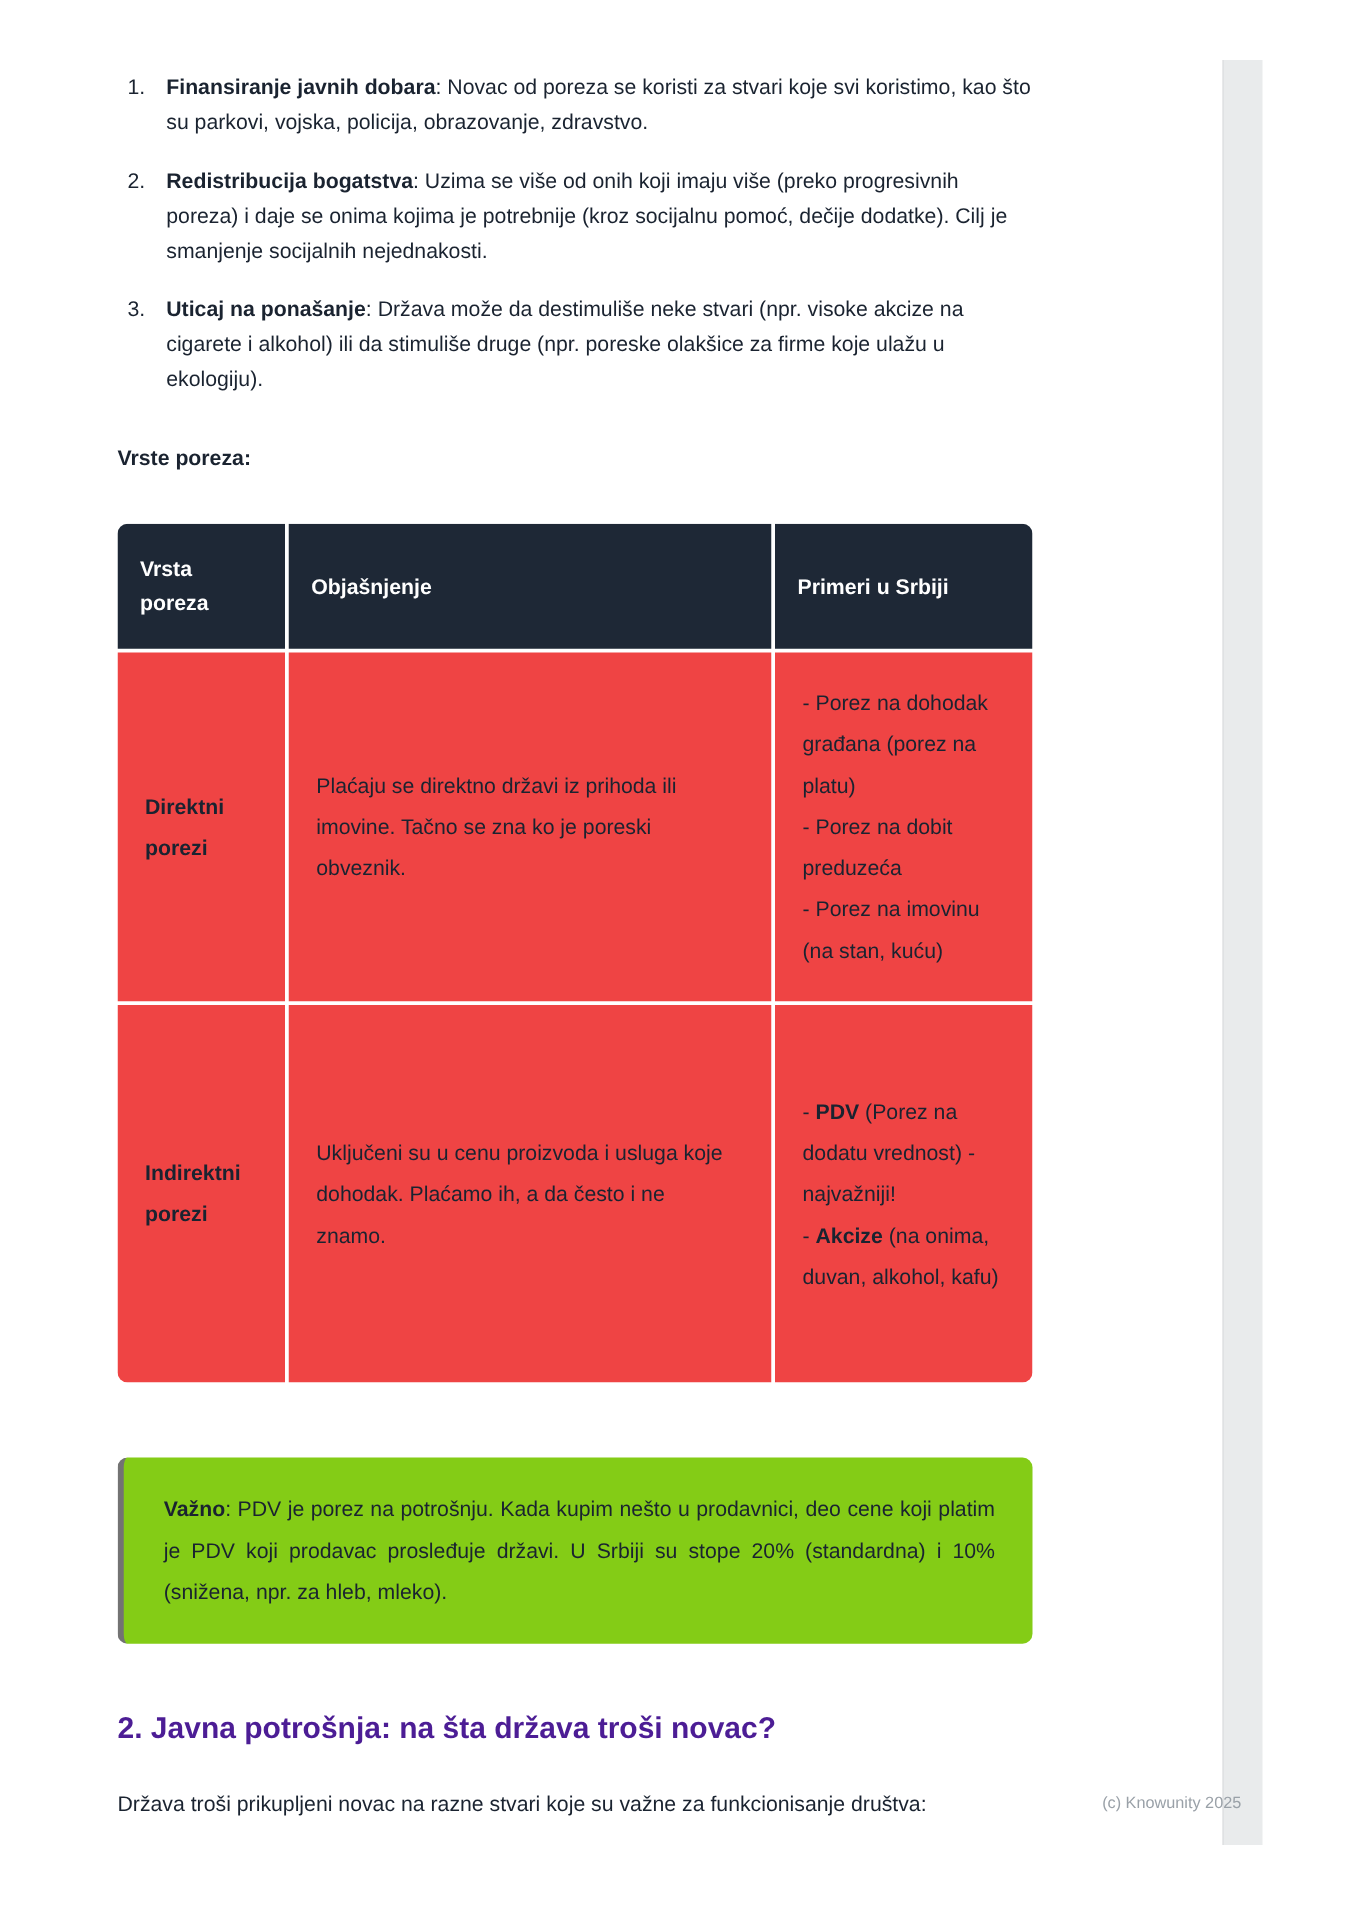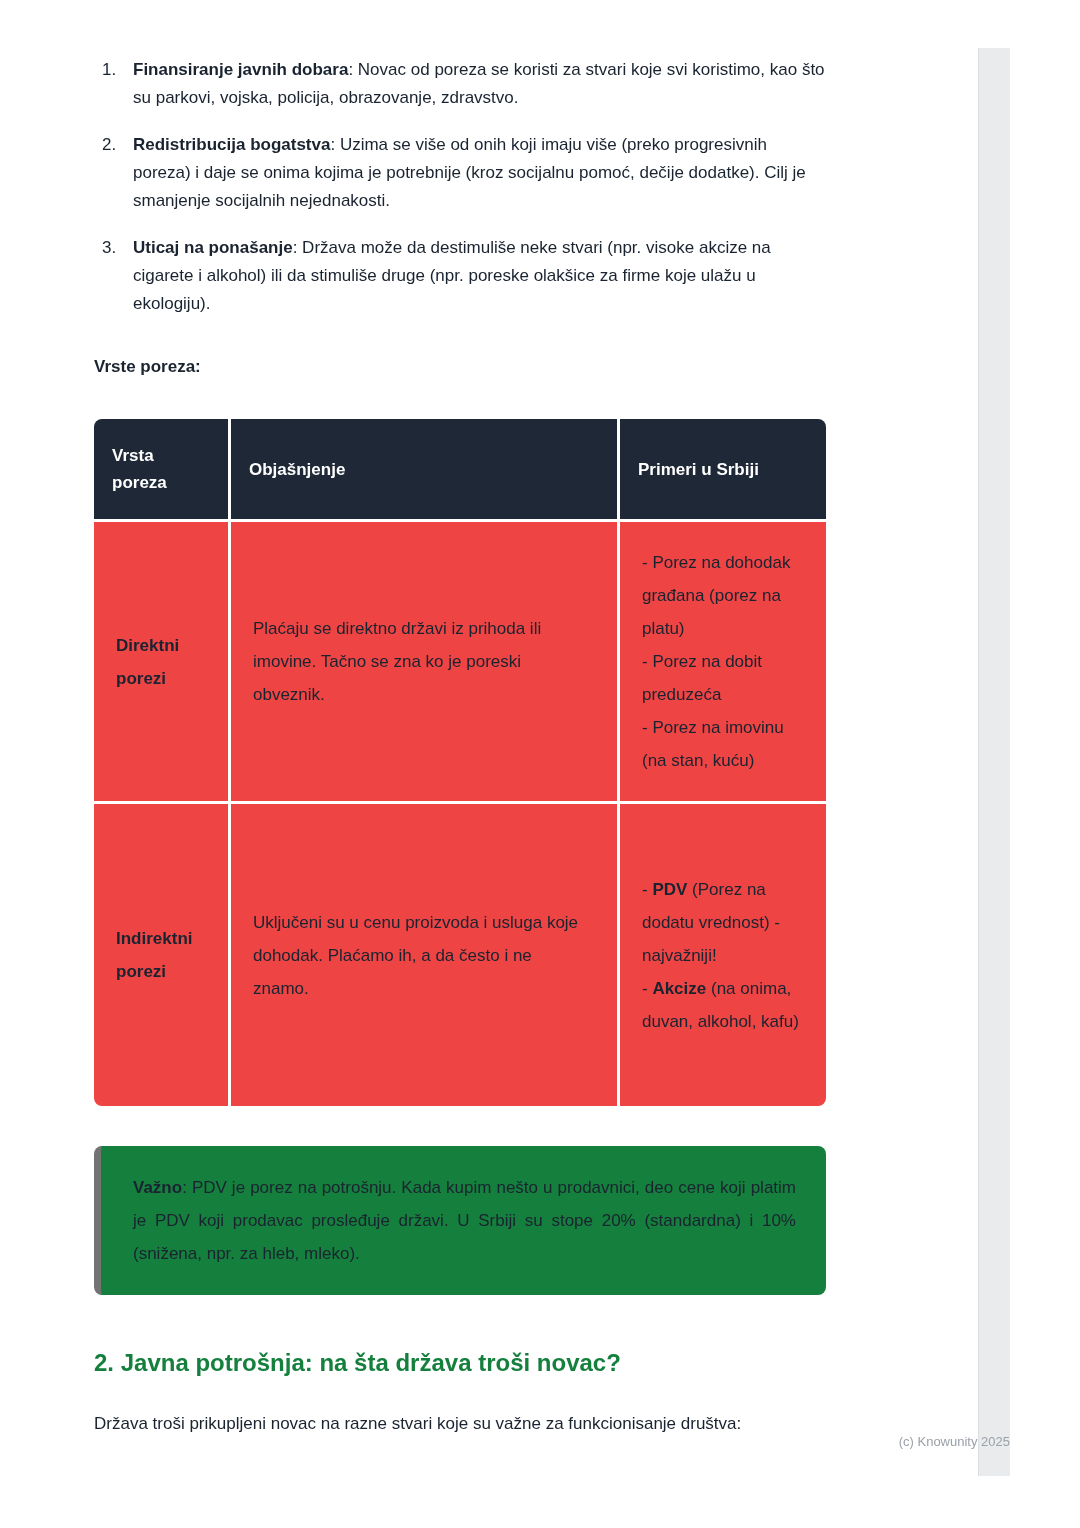--- a/index.html
+++ b/index.html
@@ -62,37 +62,37 @@
     padding:20px 18px;
   }
   .cell.type { font-weight:700; }
   .row-1 { min-height:272px; }
   .row-2 { min-height:302px; }
   .examples div { margin:0; }
   .examples b { font-weight:700; }
 
   
   .callout {
-    margin-top:40px;
-    background:#15803d;
-    border-left:7px solid #737373;
+    margin-top:60px;
+    background:#84cc16;
+    border-left:5px solid #737373;
     border-radius:8px;
     padding:25px 30px 25px 32px;
     font-size:17px;
     line-height:33px;
     text-align:justify;
   }
   .callout b { font-weight:700; }
 
   .section2-heading {
     margin-top:52px;
     font-size:24px;
     line-height:32px;
     font-weight:700;
-    color:#15803d;
+    color:#4c1d95;
   }
   .section2-para {
     margin-top:28px;
     font-size:17px;
     line-height:33px;
     text-align:justify;
   }
 
   
   .scroll-track {
@@ -102,21 +102,21 @@
     width:32px;
     height:1428px;
     background:#e9ebec;
     border-left:1px solid #dcdee0;
     z-index:1;
   }
 
   .footer-credit {
     position:absolute;
     top:1434px;
-    right:70px;
+    right:87px;
     font-size:13px;
     color:#9aa1a8;
     z-index:2;
     white-space:nowrap;
   }
 </style>
 </head>
 <body>
 
 <div class="content">

